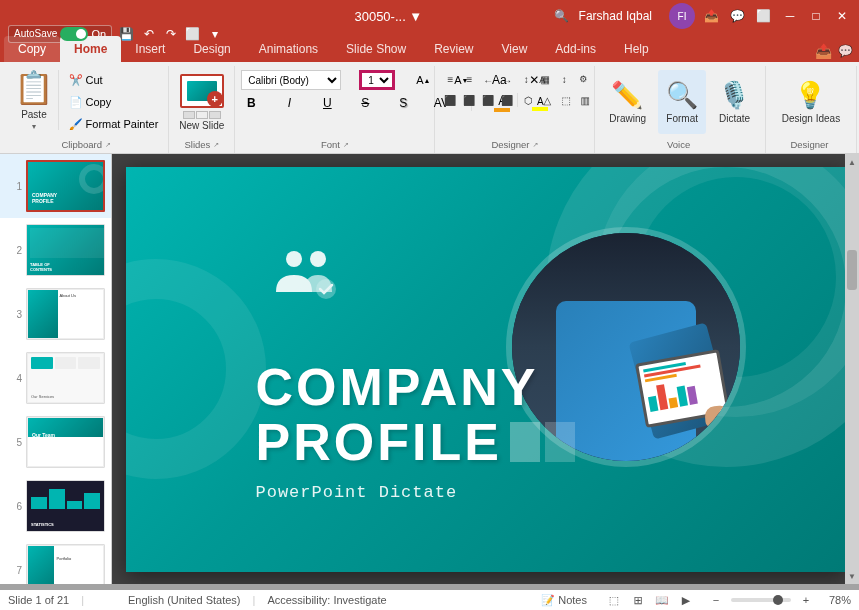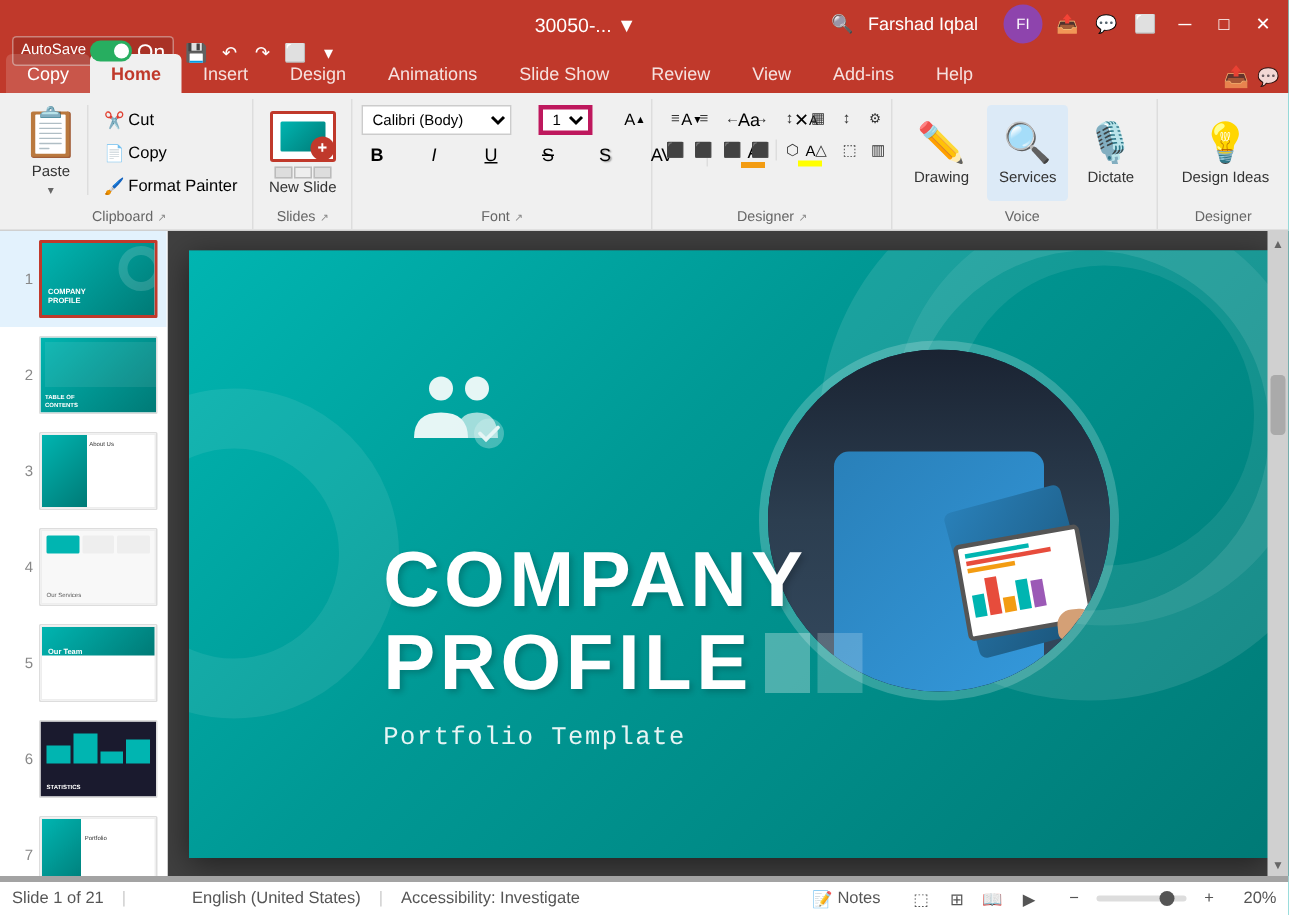--- a/index.html
+++ b/index.html
@@ -92,21 +92,21 @@
       background: linear-gradient(135deg, #1a1a2e 0%, #16213e 40%, #0f3460 100%);
       display: flex; align-items: center; justify-content: center; position: relative;
     }
     .slide-circles-left {
       position: absolute; left: -80px; top: 50%; transform: translateY(-50%);
       width: 220px; height: 220px; border: 40px solid rgba(255,255,255,0.08); border-radius: 50%;
     }
 
     
     .status-bar {
-      height: 26px; background: white; border-top: 4px solid #a3a3a3; display: flex; align-items: center; justify-content: space-between; padding: 0 8px;
+      height: 26px; background: white; border-top: 6px solid #a3a3a3; display: flex; align-items: center; justify-content: space-between; padding: 0 8px;
     }
     .status-left { display: flex; align-items: center; gap: 12px; font-size: 11px; color: #555; }
     .status-right { display: flex; align-items: center; gap: 8px; }
     .status-btn { width: 22px; height: 22px; display: flex; align-items: center; justify-content: center; cursor: pointer; border-radius: 2px; font-size: 11px; color: #555; }
     .notes-btn { display: flex; align-items: center; gap: 3px; cursor: pointer; padding: 2px 8px; border-radius: 2px; font-size: 11px; color: #555; }
     .zoom-area { display: flex; align-items: center; gap: 4px; font-size: 11px; color: #555; }
     .zoom-slider { width: 60px; height: 4px; background: #ddd; border-radius: 2px; position: relative; cursor: pointer; }
     .zoom-slider-thumb { width: 10px; height: 10px; background: #555; border-radius: 50%; position: absolute; top: -3px; left: 70%; }
     .slide-view-btns { display: flex; gap: 2px; }
 
@@ -120,21 +120,21 @@
     .expand-icon { font-size: 7px; color: #888; }
   </style>
 </head>
 <body>
 
 <div class="title-bar">
   <div class="title-bar-left">
     <div class="autosave-badge">
       <span>AutoSave</span>
       <div class="autosave-toggle"></div>
-      <span style="font-size:14px">On</span>
+      <span style="font-size:11px">On</span>
     </div>
     <div class="quick-access">
       <div class="title-btn">💾</div>
       <div class="title-btn">↶</div>
       <div class="title-btn">↷</div>
       <div class="title-btn">⬜</div>
       <div class="title-btn">▾</div>
     </div>
   </div>
   <div class="title-bar-center">
@@ -297,21 +297,21 @@
   </div>
 
   <div class="group-wrapper">
     <div class="group-content" style="gap:4px;">
       <div style="display:flex;flex-direction:column;align-items:center;gap:2px;padding:4px 8px;cursor:pointer;border-radius:3px;min-width:44px;height:64px;justify-content:center;">
         <span style="font-size:26px;">✏️</span>
         <span style="font-size:10px;color:#333;">Drawing</span>
       </div>
       <div style="display:flex;flex-direction:column;align-items:center;gap:2px;padding:4px 8px;cursor:pointer;border-radius:3px;min-width:44px;height:64px;justify-content:center;background:#dceaf7;">
         <span style="font-size:26px;">🔍</span>
-        <span style="font-size:10px;color:#333;">Services</span>
+        <span style="font-size:10px;color:#333;">Format</span>
       </div>
       <div style="display:flex;flex-direction:column;align-items:center;gap:2px;padding:4px 8px;cursor:pointer;border-radius:3px;min-width:44px;height:64px;justify-content:center;">
         <span style="font-size:26px;">🎙️</span>
         <span style="font-size:10px;color:#333;">Dictate</span>
       </div>
     </div>
     <div class="group-label">
       <span>Voice</span>
       <span class="expand-icon"></span>
     </div>
@@ -478,21 +478,21 @@
       <div style="position:absolute;left:130px;bottom:155px;font-size:52px;font-weight:900;color:white;font-family:'Arial Black',Arial,sans-serif;letter-spacing:3px;text-shadow:2px 2px 4px rgba(0,0,0,0.2);">COMPANY</div>
 
       <div style="position:absolute;left:130px;bottom:100px;display:flex;align-items:center;gap:0;">
         <span style="font-size:52px;font-weight:900;color:white;font-family:'Arial Black',Arial,sans-serif;letter-spacing:3px;text-shadow:2px 2px 4px rgba(0,0,0,0.2);">PROFILE</span>
         <div style="display:flex;gap:5px;margin-left:8px;">
           <div style="width:30px;height:40px;background:rgba(255,255,255,0.3);"></div>
           <div style="width:30px;height:40px;background:rgba(255,255,255,0.2);"></div>
         </div>
       </div>
 
-      <div style="position:absolute;left:130px;bottom:70px;font-size:17px;color:rgba(255,255,255,0.9);font-family:'Courier New',monospace;letter-spacing:1px;">Portfolio Template</div>
+      <div style="position:absolute;left:130px;bottom:70px;font-size:17px;color:rgba(255,255,255,0.9);font-family:'Courier New',monospace;letter-spacing:1px;">PowerPoint Dictate</div>
     </div>
 
     <div style="position:absolute;right:0;top:0;bottom:0;width:14px;background:#d0d0d0;display:flex;flex-direction:column;">
       <div style="height:16px;display:flex;align-items:center;justify-content:center;cursor:pointer;font-size:8px;color:#666;">▲</div>
       <div style="flex:1;position:relative;">
         <div style="position:absolute;top:20%;left:2px;right:2px;height:40px;background:#aaa;border-radius:3px;cursor:pointer;"></div>
       </div>
       <div style="height:16px;display:flex;align-items:center;justify-content:center;cursor:pointer;font-size:8px;color:#666;">▼</div>
     </div>
   </div>
@@ -519,16 +519,16 @@
       <div class="status-btn" title="Reading View">📖</div>
       <div class="status-btn" title="Slide Show">▶</div>
     </div>
 
     <div class="zoom-area">
       <div class="status-btn">−</div>
       <div class="zoom-slider">
         <div class="zoom-slider-thumb"></div>
       </div>
       <div class="status-btn">+</div>
-      <span style="cursor:pointer;min-width:30px;text-align:right;">20%</span>
+      <span style="cursor:pointer;min-width:30px;text-align:right;">78%</span>
     </div>
   </div>
 </div>
 
 </body></html>

